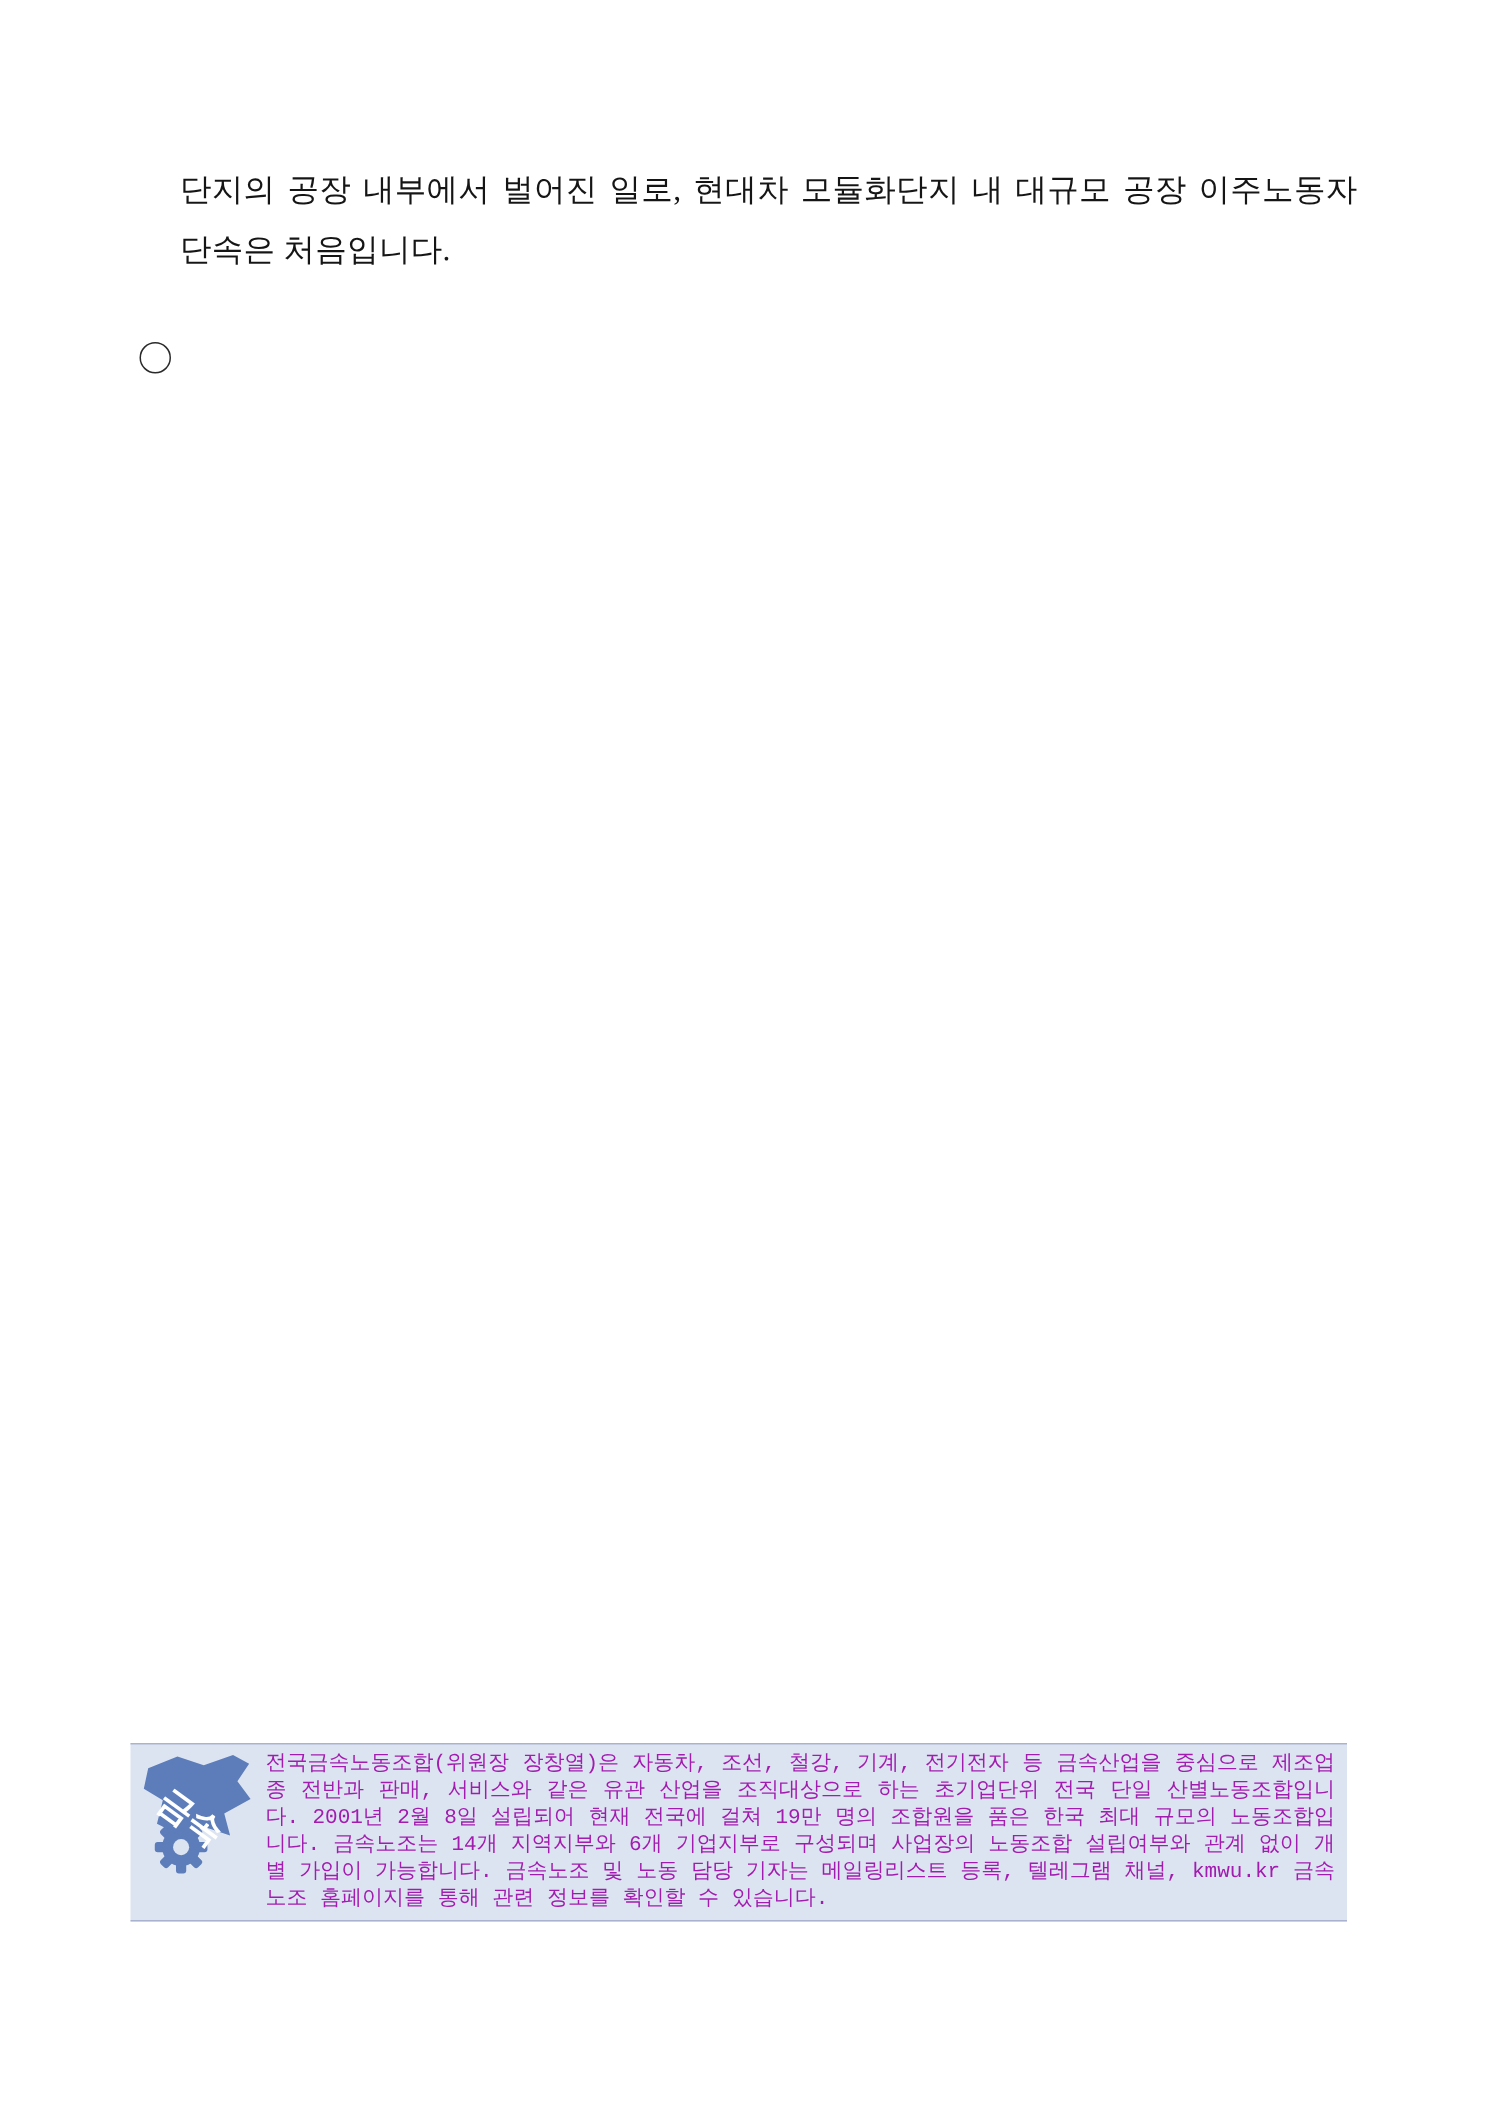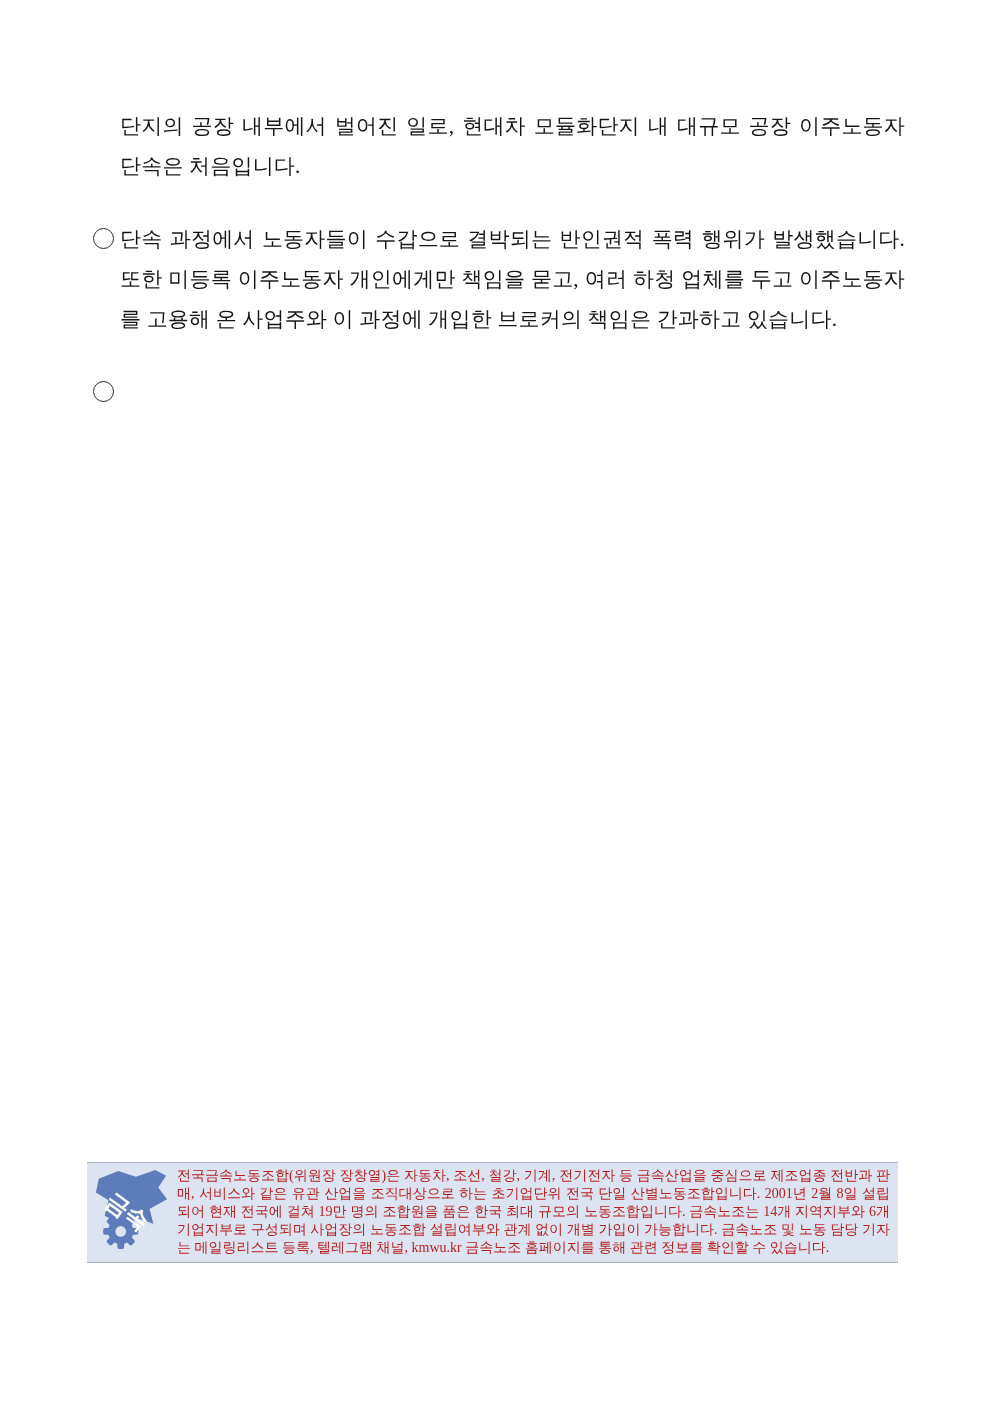--- a/index.html
+++ b/index.html
@@ -59,43 +59,39 @@
     align-items: flex-start;
     gap: 8px;
   }
   .kmwu-logo {
     flex: 0 0 auto;
     width: 78px;
     height: 84px;
   }
   .footer-description {
     flex: 1 1 auto;
-    font-family: Liberation Serif, serif;
+    font-family: Liberation Mono, monospace;
     font-size: 14px;
     line-height: 18px;
-    color: #b91c1c;
+    color: #a21caf;
     text-align: justify;
     word-break: break-all;
   }
 </style>
 </head>
 <body>
 
 <div class="page">
 
   <div class="doc-body">
 
     <p class="para">
       <span>단지의 공장 내부에서 벌어진 일로, 현대차 모듈화단지 내 대규모 공장 이주노동자 단속은 처음입니다.</span>
     </p>
 
-    <p class="para">
-      <span class="bullet-icon"></span>
-      <span>단속 과정에서 노동자들이 수갑으로 결박되는 반인권적 폭력 행위가 발생했습니다. 또한 미등록 이주노동자 개인에게만 책임을 묻고, 여러 하청 업체를 두고 이주노동자를 고용해 온 사업주와 이 과정에 개입한 브로커의 책임은 간과하고 있습니다.</span>
-    </p>
 
 
     <p class="para">
       <span class="bullet-icon"></span>
     </p>
 
   </div>
 
   <div class="press-footer">
 

